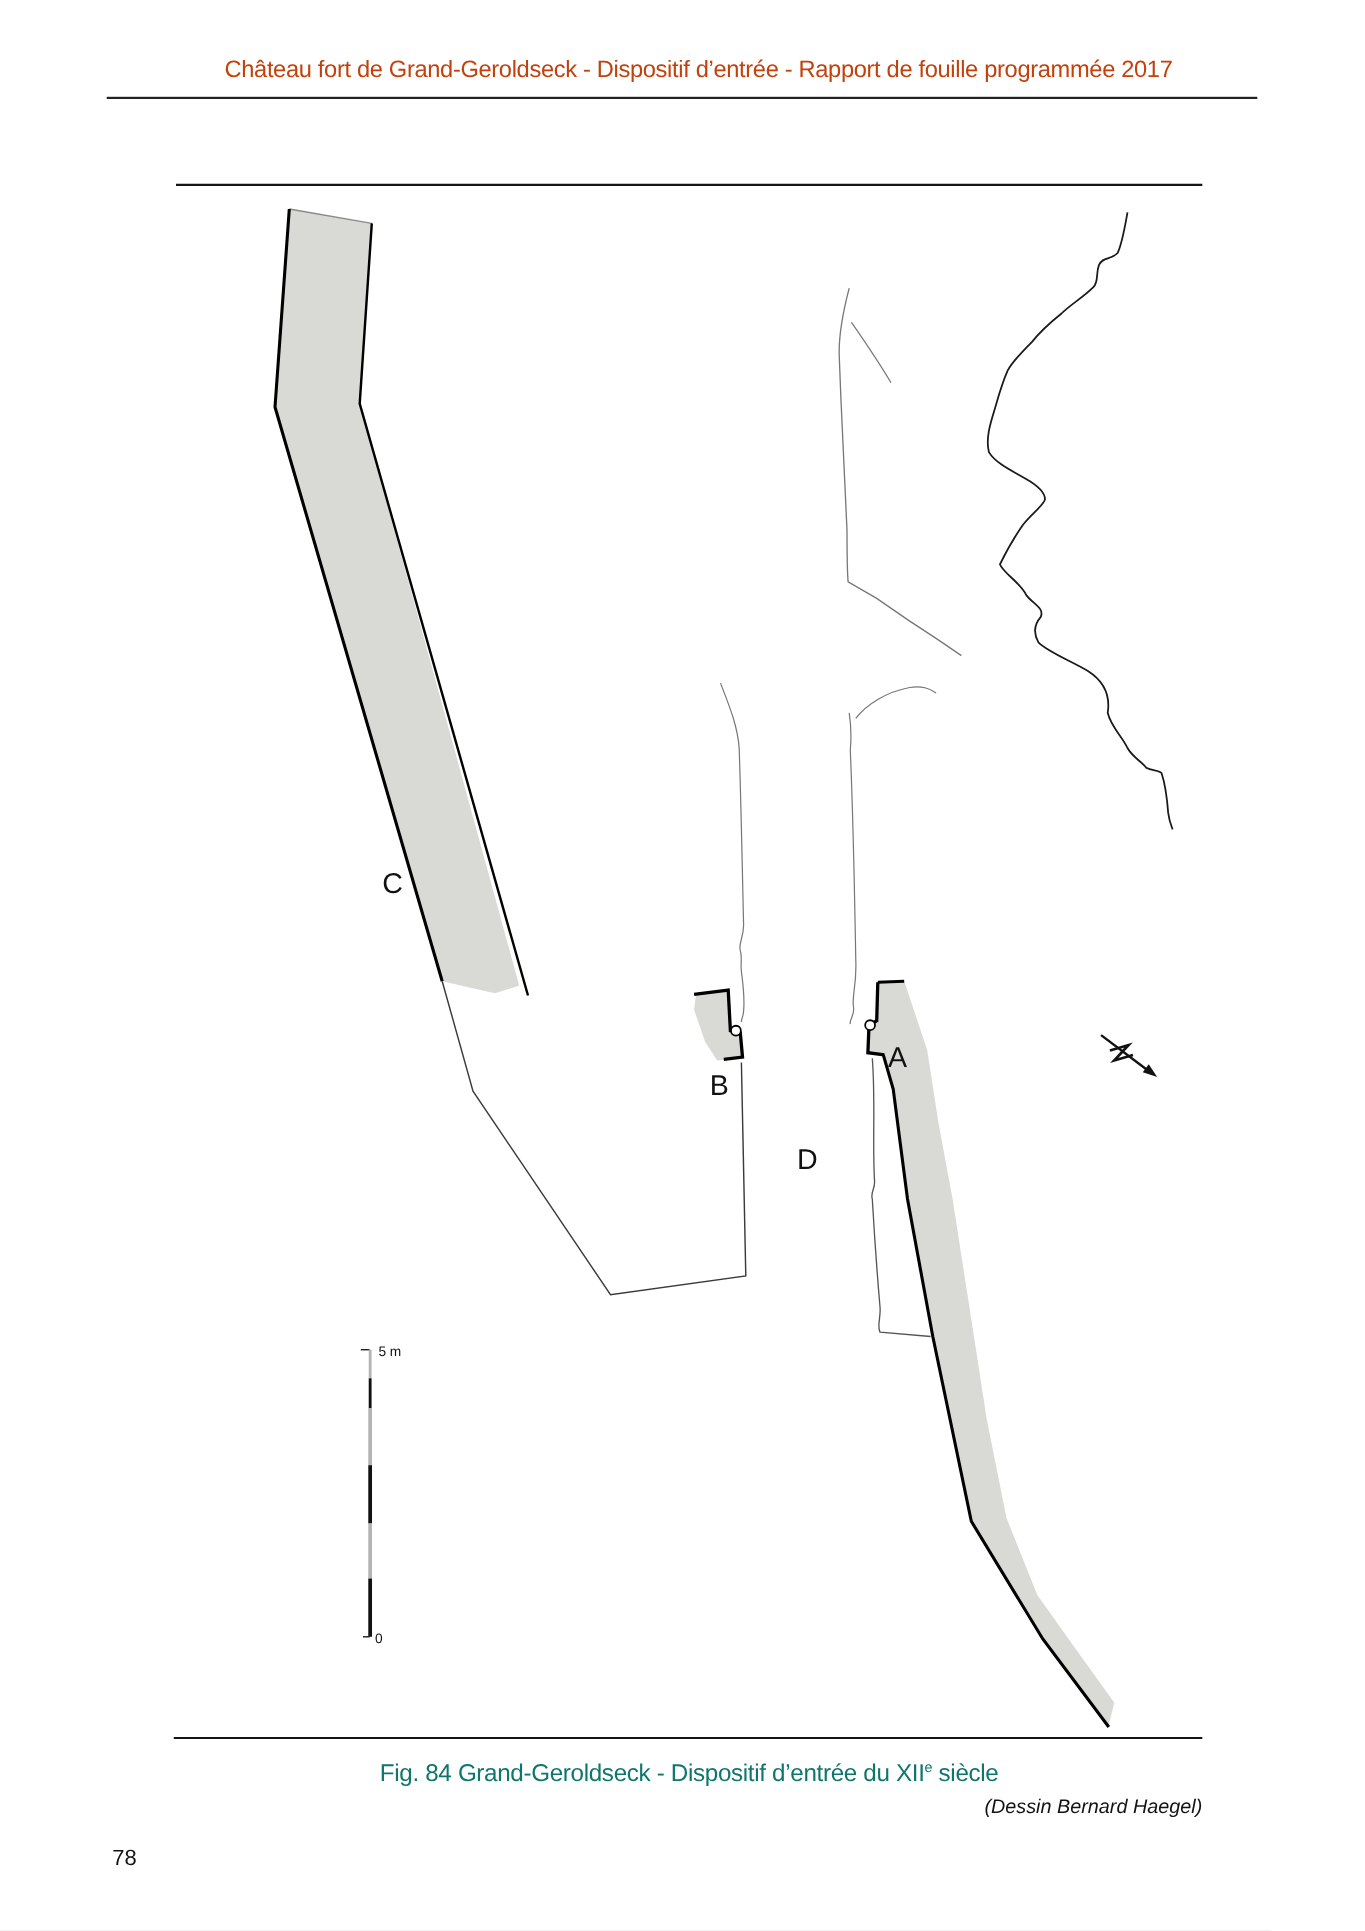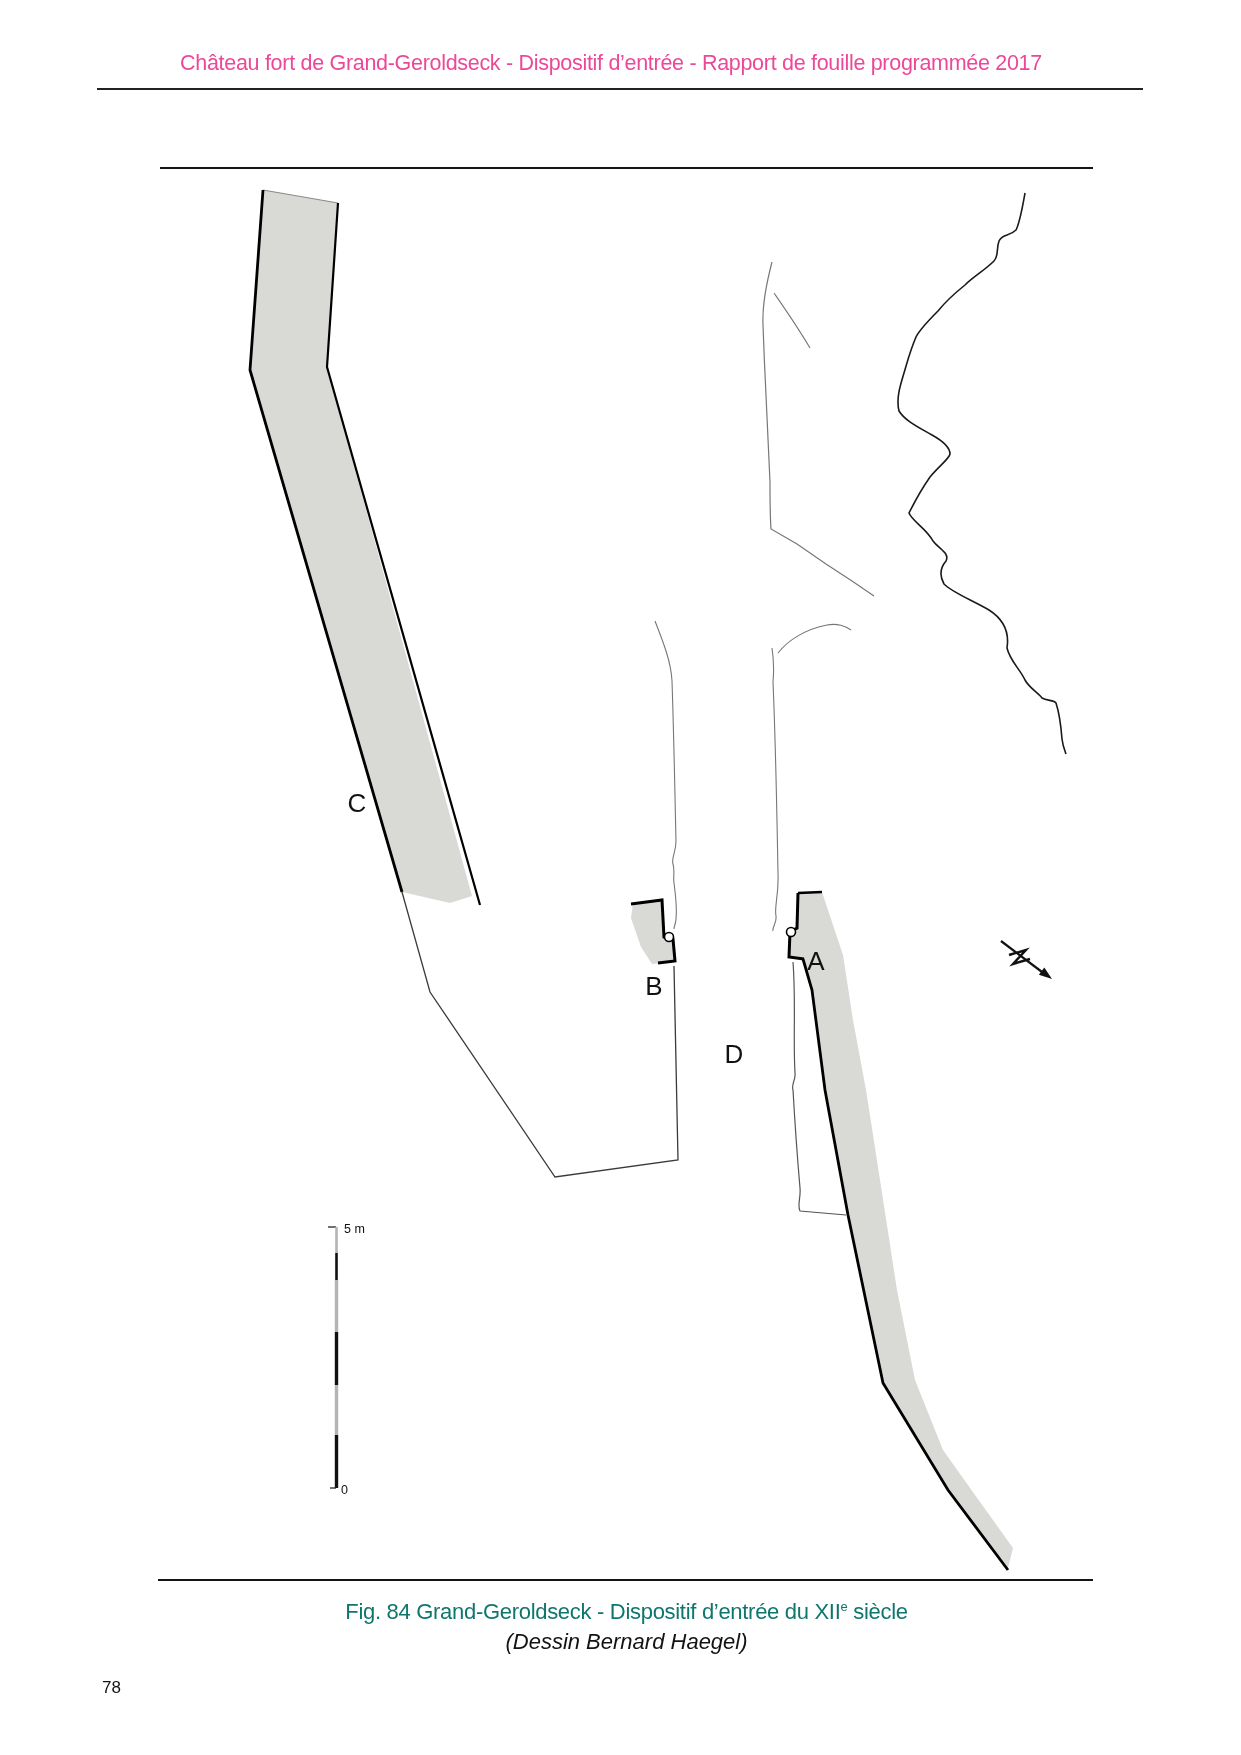--- a/index.html
+++ b/index.html
@@ -6,49 +6,49 @@
   .page{
     position:relative;
     width:1241px;height:1755px;
     background:#fff;
     margin:0 auto;
     overflow:hidden;
     font-family:"Liberation Sans", sans-serif;
     color:#161616;
   }
   .header-title{
-    position:absolute;left:88px;top:50px;width:1046px;
+    position:absolute;left:112px;top:50px;width:1046px;
     text-align:center;
     font-size:21.5px;line-height:26px;
     letter-spacing:-0.3px;
-    color:#ec4899;
+    color:#c2410c;
   }
   .header-rule{
     position:absolute;left:97px;top:88px;width:1046px;height:2px;
     background:#222;
   }
   .figure-svg{position:absolute;left:0;top:0;}
   .caption-line1{
     position:absolute;left:160px;top:1598px;width:933px;
     text-align:center;
     font-size:22px;line-height:28px;
     letter-spacing:-0.3px;
     color:#0f766e;
   }
   .caption-line1 sup{font-size:13px;line-height:0;}
   .caption-line2{
     position:absolute;left:160px;top:1628px;width:933px;
-    text-align:center;
+    text-align:right;
     font-style:italic;
-    font-size:22px;line-height:28px;
+    font-size:18px;line-height:28px;
     color:#131313;
   }
   .page-number{
     position:absolute;left:102px;top:1678px;
-    font-size:17px;
+    font-size:20px;
     color:#131313;
   }
   svg text{font-family:"Liberation Sans", sans-serif;fill:#111;}
   .plan-label{font-size:26px;}
   .scale-label{font-size:12.5px;}
 </style>
 </head>
 <body>
 
 <div class="page">

